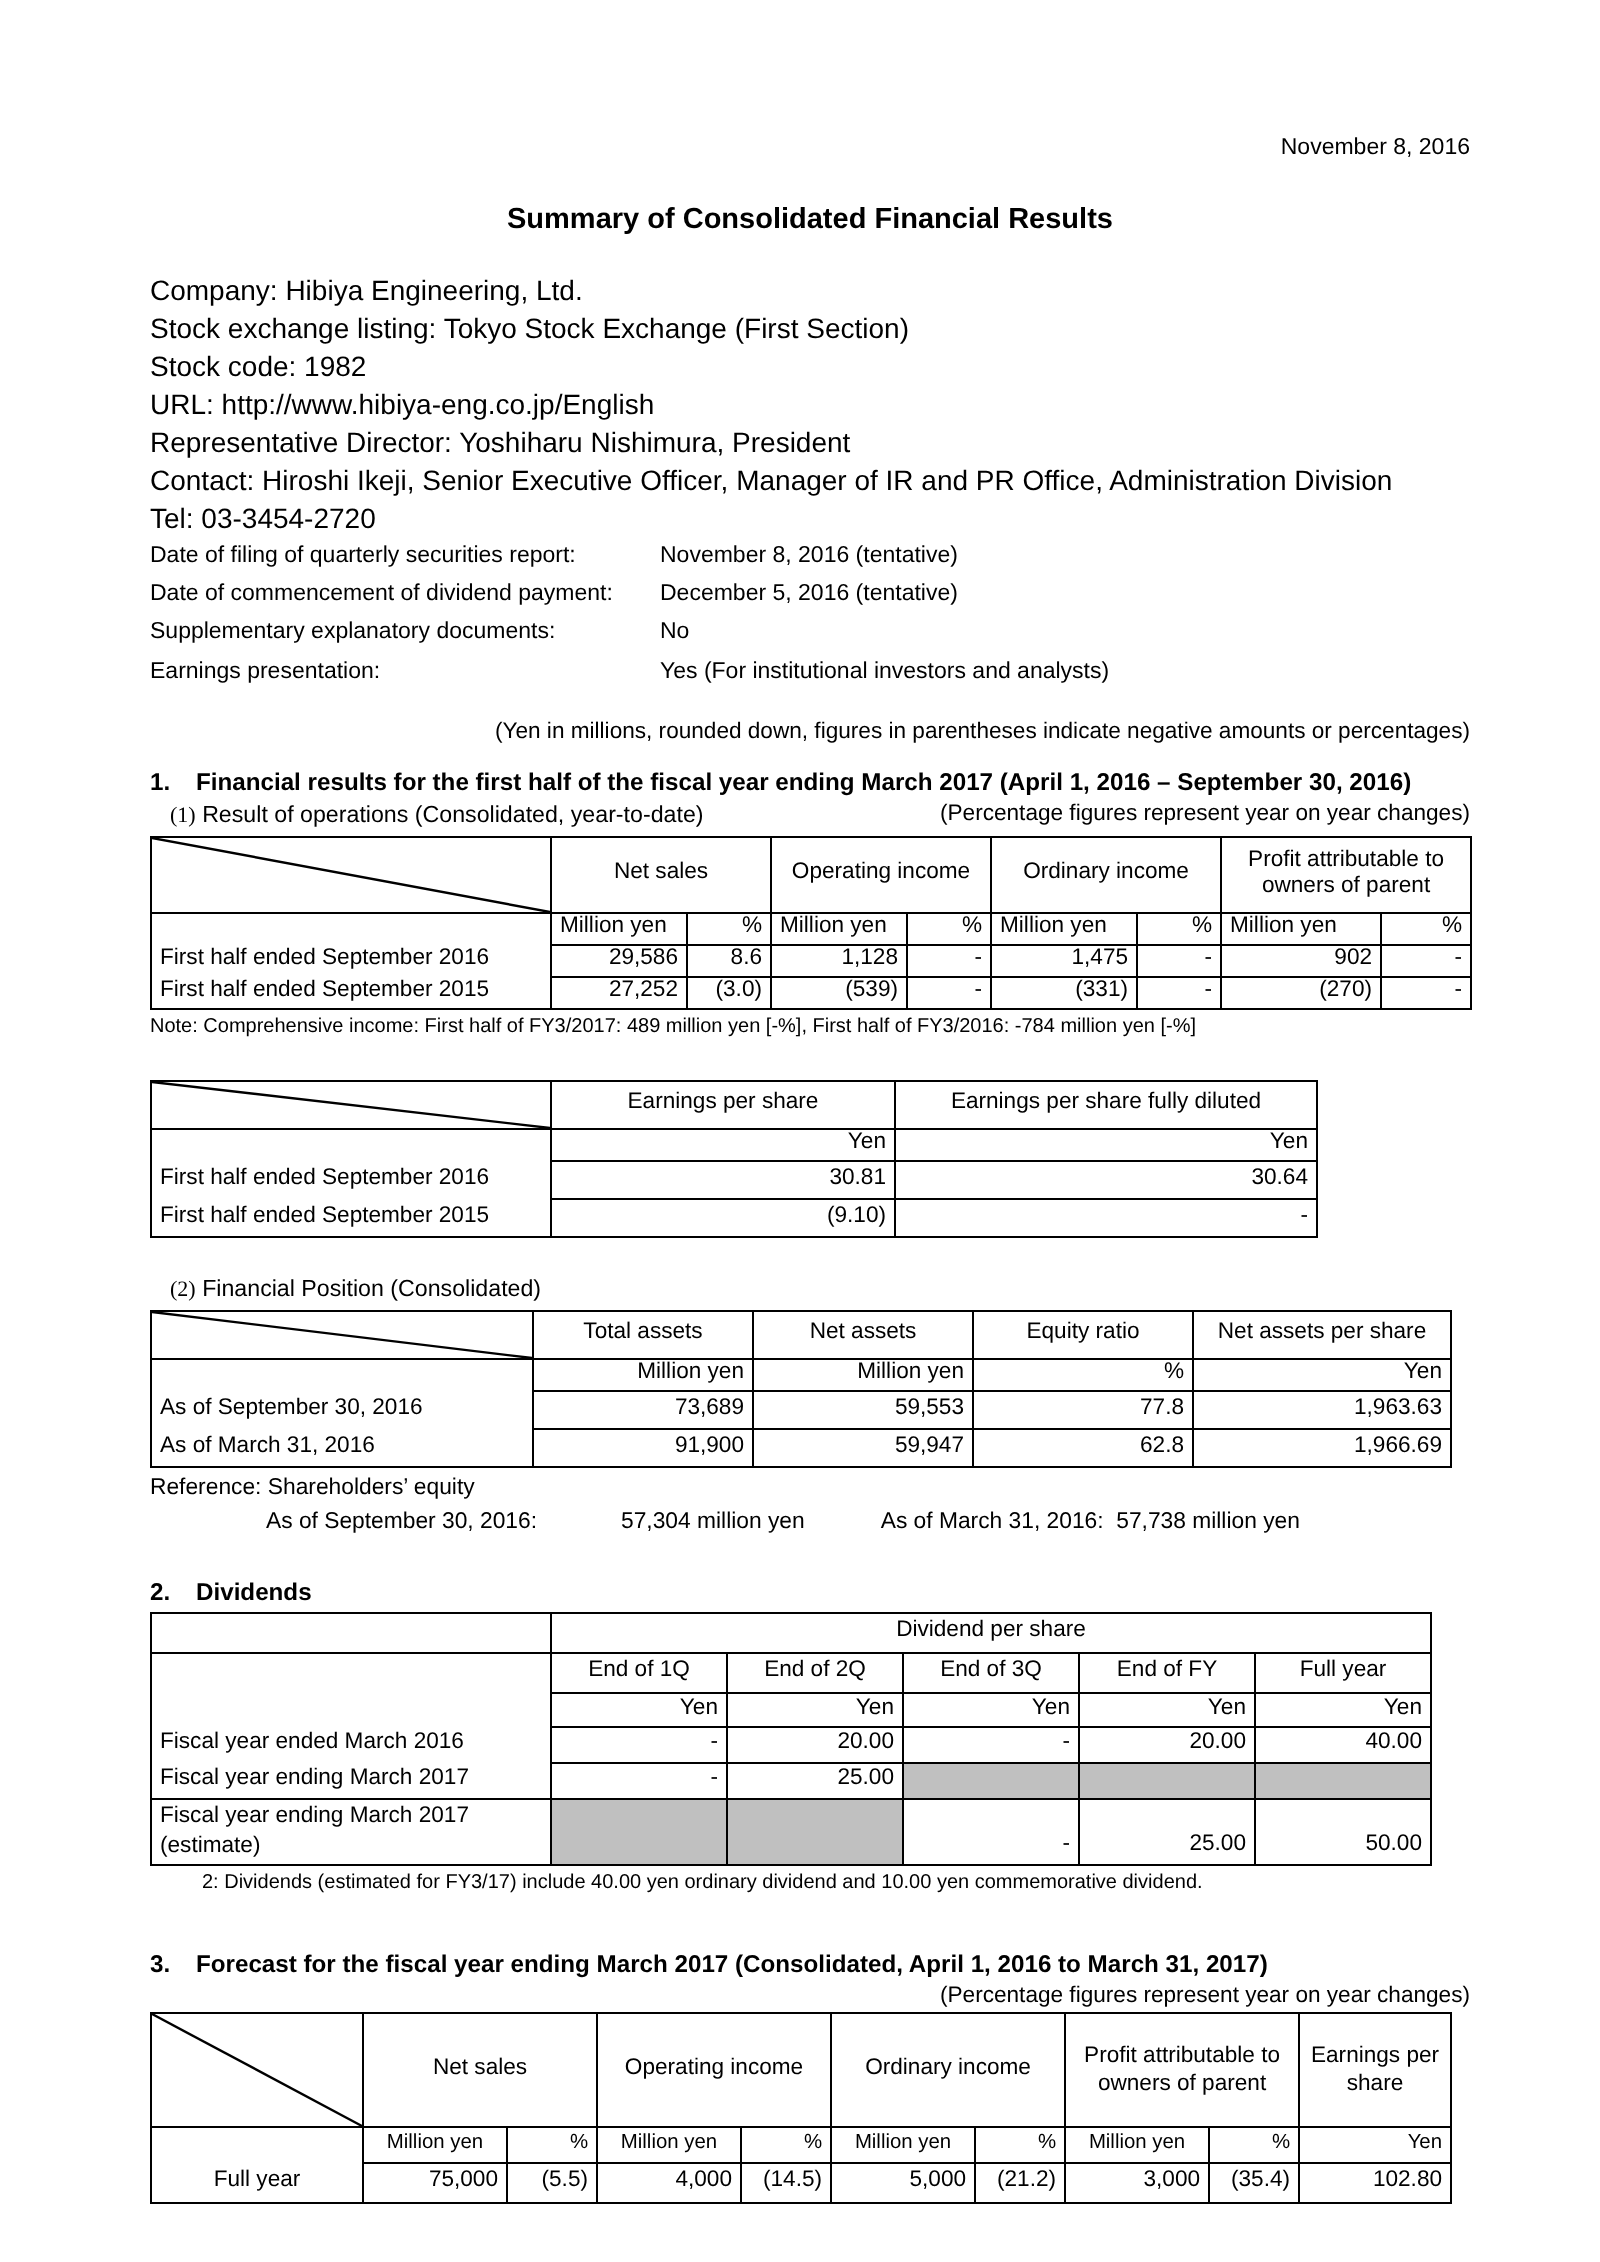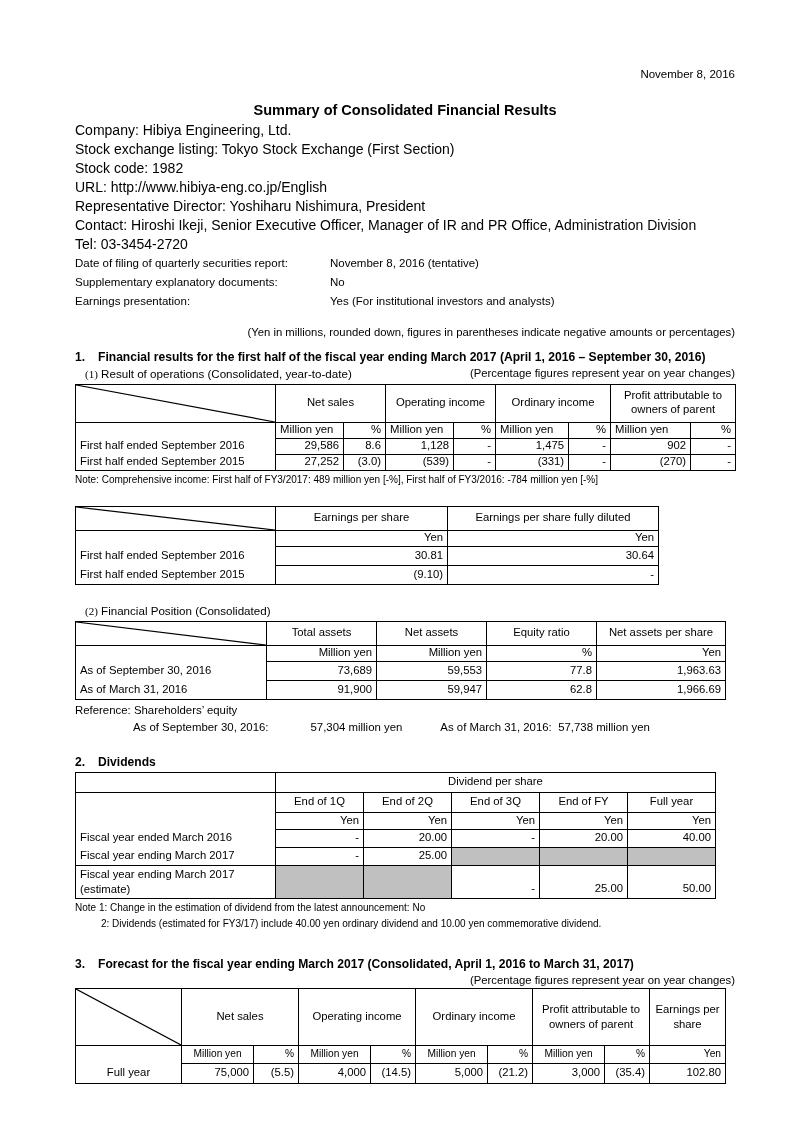--- a/index.html
+++ b/index.html
@@ -35,20 +35,21 @@
   .doc-date {
     text-align: right;
     font-size: 11.5px;
     margin-bottom: 20px;
   }
   .doc-title {
     text-align: center;
     font-weight: bold;
     font-size: 14.5px;
     line-height: 1.42;
+    margin-bottom: 15px;
   }
   .doc-title .l2 { white-space: nowrap; }
 
   
   .info-line {
     font-size: 14px;
     line-height: 19.1px;
     white-space: nowrap;
   }
   .info-pair {
@@ -175,20 +176,23 @@
       <div class="info-line">Company: Hibiya Engineering, Ltd.</div>
       <div class="info-line">Stock exchange listing: Tokyo Stock Exchange (First Section)</div>
       <div class="info-line">Stock code: 1982</div>
       <div class="info-line">URL: http://www.hibiya-eng.co.jp/English</div>
       <div class="info-line">Representative Director: Yoshiharu Nishimura, President</div>
       <div class="info-line">Contact: Hiroshi Ikeji, Senior Executive Officer, Manager of IR and PR Office, Administration Division</div>
       <div class="info-line">Tel: 03-3454-2720</div>
 
       <div class="info-pair">
         <span class="lbl">Date of filing of quarterly securities report:</span><span>November 8, 2016 (tentative)</span>
+      </div>
+      <div class="info-pair">
+        <span class="lbl">Date of commencement of dividend payment:</span><span>December 5, 2016 (tentative)</span>
       </div>
       <div class="info-pair">
         <span class="lbl">Supplementary explanatory documents:</span><span>No</span>
       </div>
       <div class="info-pair">
         <span class="lbl">Earnings presentation:</span><span>Yes (For institutional investors and analysts)</span>
       </div>
     </div>
 
     <div class="note-paren">(Yen in millions, rounded down, figures in parentheses indicate negative amounts or percentages)</div>
@@ -418,21 +422,20 @@
         </td>
         <td class="shaded" style="height:33px;"></td>
         <td class="shaded" style="height:33px;"></td>
         <td class="r" style="height:33px;vertical-align:bottom;padding-bottom:3px;">-</td>
         <td class="r" style="height:33px;vertical-align:bottom;padding-bottom:3px;">25.00</td>
         <td class="r" style="height:33px;vertical-align:bottom;padding-bottom:3px;">50.00</td>
       </tr>
     </tbody>
       </table>
 
-    <div class="tbl-note">Note 1:  Change in the estimation of dividend from the latest announcement: No</div>
     <div class="tbl-note tbl-note-indent">2:  Dividends (estimated for FY3/17) include 40.00 yen ordinary dividend and 10.00 yen commemorative dividend.</div>
 
     <div class="spacer-lg"></div>
 
     <div class="sec-head">
       <span class="num">3.</span><span>Forecast for the fiscal year ending March 2017 (Consolidated, April 1, 2016 to March 31, 2017)</span>
     </div>
     <div class="right-note">(Percentage figures represent year on year changes)</div>
 
     <table class="fin" style="width:650px;">

